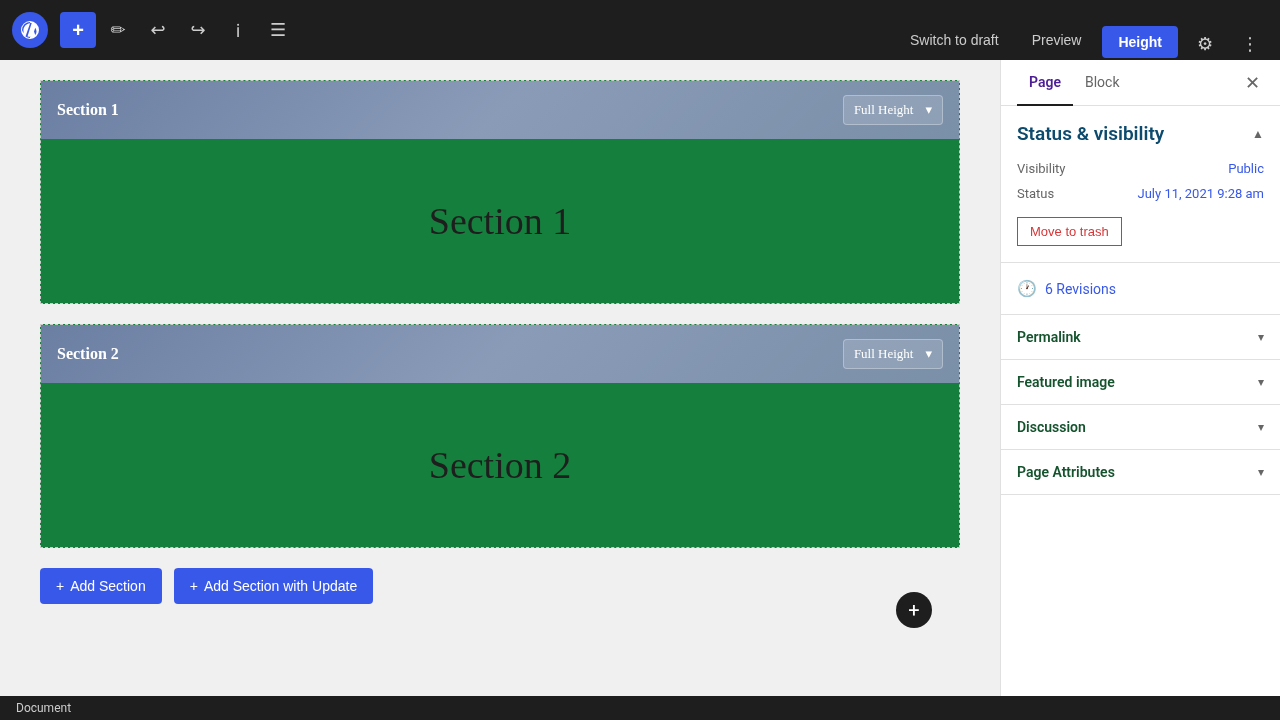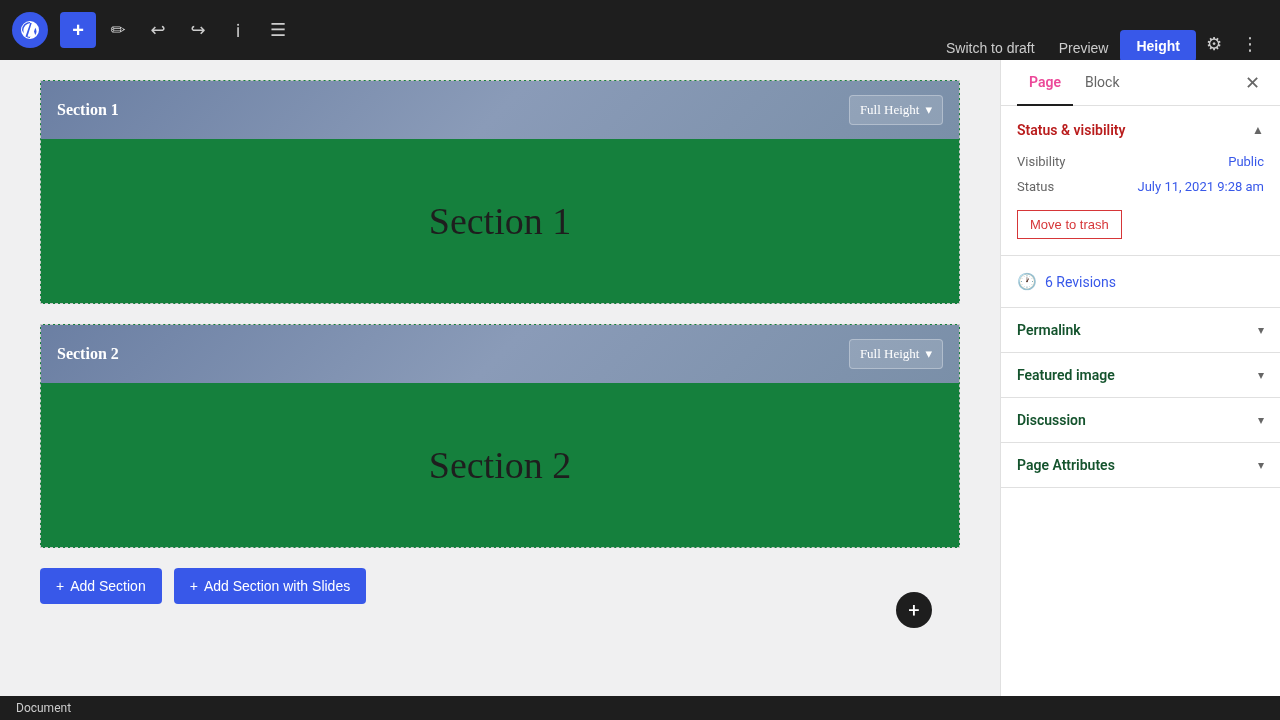--- a/index.html
+++ b/index.html
@@ -30,21 +30,21 @@
       border-radius: 4px;
       display: flex; align-items: center; justify-content: center;
       font-size: 18px;
     }
     .toolbar-btn.add-btn {
       background: #3858e9; color: white;
       border-radius: 4px; font-size: 20px; font-weight: bold;
     }
     .toolbar-spacer { flex: 1; }
     .toolbar-right {
-      display: flex; align-items: flex-end; gap: 0; margin-top: 28px;
+      display: flex; align-items: flex-start; gap: 9px; margin-top: 28px;
     }
     .toolbar-text-btn {
       background: none; border: none;
       color: #ccc; cursor: pointer;
       font-size: 14px; padding: 6px 12px;
       border-radius: 4px;
     }
     .update-btn {
       background: #3858e9; color: white;
       border: none; border-radius: 4px;
@@ -95,21 +95,21 @@
     }
     .section-dropdown {
       display: flex; align-items: center;
       background: rgba(255,255,255,0.15);
       border: 1px solid rgba(255,255,255,0.3);
       border-radius: 4px;
       padding: 6px 10px;
       color: white;
       font-size: 13px;
       cursor: pointer;
-      gap: 6px;
+      gap: 12px;
     }
     .section-content {
       padding: 60px 20px;
       display: flex; align-items: center; justify-content: center;
       min-height: 160px;
     }
     .section-title-text {
       font-size: 38px;
       color: #1e1e1e;
       font-weight: 300;
@@ -179,44 +179,44 @@
     }
     .sidebar-tab {
       padding: 14px 12px;
       font-size: 14px;
       color: #666;
       cursor: pointer;
       border-bottom: 2px solid transparent;
       margin-bottom: -1px;
     }
     .sidebar-tab.active {
-      color: #ec4899;
+      color: #4c1d95;
       border-bottom: 2px solid #1e1e1e;
       font-weight: 600;
     }
     .sidebar-tab-spacer { flex: 1; }
     .sidebar-close {
       background: none; border: none;
       color: #666; cursor: pointer;
       font-size: 18px; padding: 4px;
     }
 
     
     .sidebar-section {
       border-bottom: 1px solid #e0e0e0;
     }
     .sidebar-section-header {
       display: flex; align-items: center; justify-content: space-between;
       padding: 16px;
       cursor: pointer;
     }
     .sidebar-section-title {
-      font-size: 14px;
+      font-size: 19px;
       font-weight: 600;
-      color: #b91c1c;
+      color: #0c4a6e;
     }
     .sidebar-section-content {
       padding: 0 16px 16px;
     }
     .sidebar-row {
       display: flex; align-items: center; justify-content: space-between;
       margin-bottom: 10px;
     }
     .sidebar-label {
       font-size: 13px;
@@ -323,21 +323,21 @@
       </div>
     </div>
 
     <div class="add-section-row">
       <button class="add-section-btn">
         <span>+</span>
         <span>Add Section</span>
       </button>
       <button class="add-section-btn">
         <span>+</span>
-        <span>Add Section with Slides</span>
+        <span>Add Section with Update</span>
       </button>
     </div>
 
     <div class="floating-add" style="position: sticky; float: right; margin-top: 20px;">+</div>
 
   </div>
 
   <div class="sidebar">
 
     <div class="sidebar-tabs">

